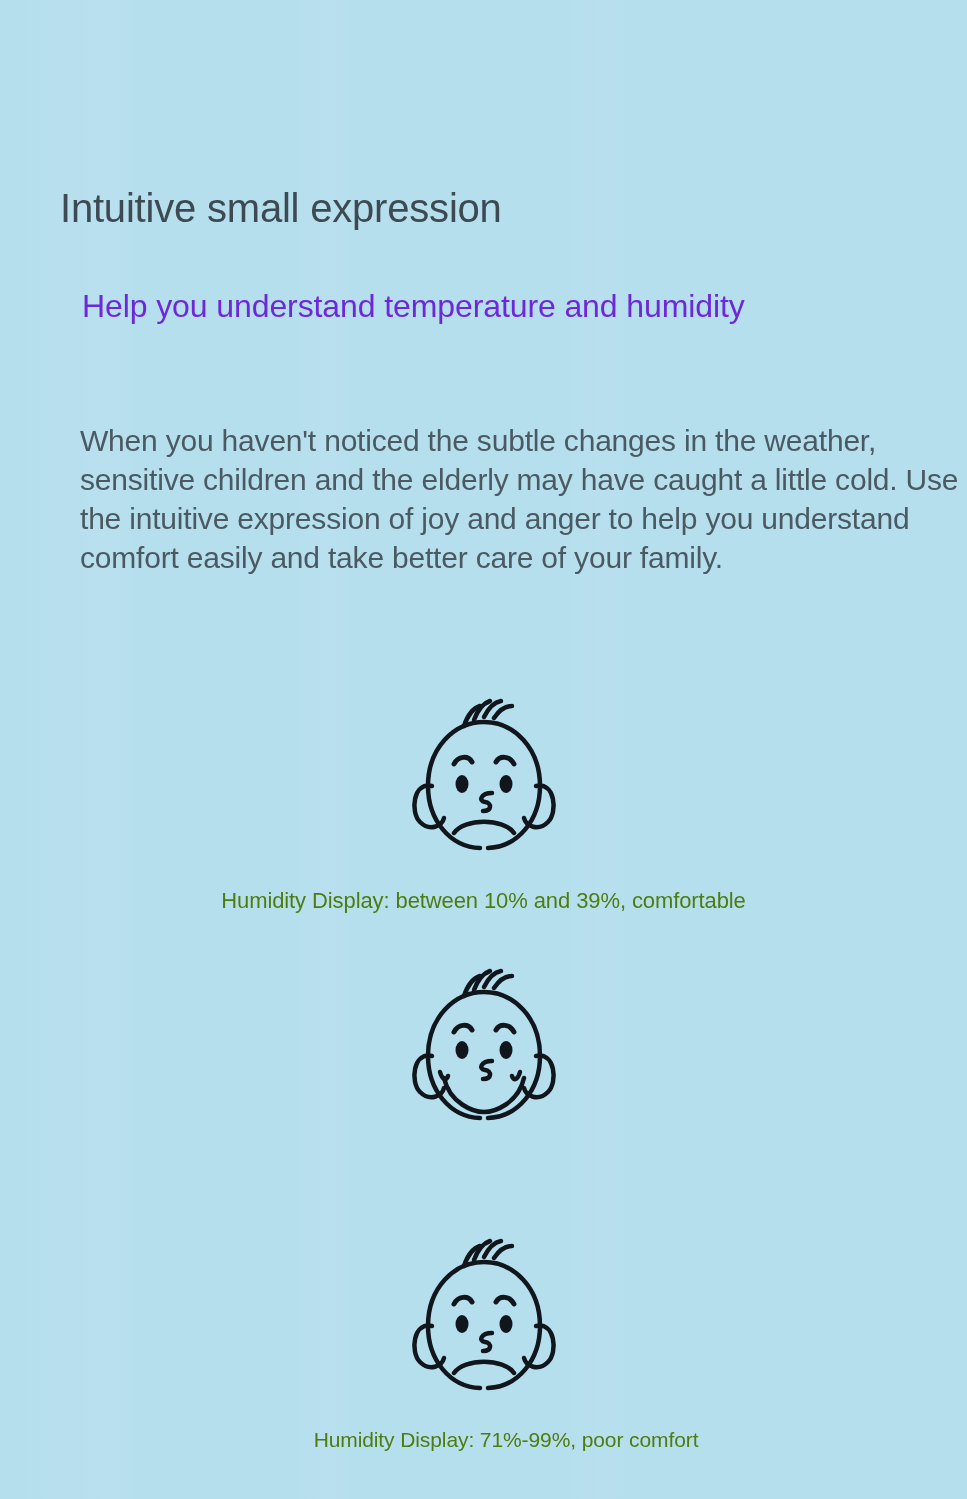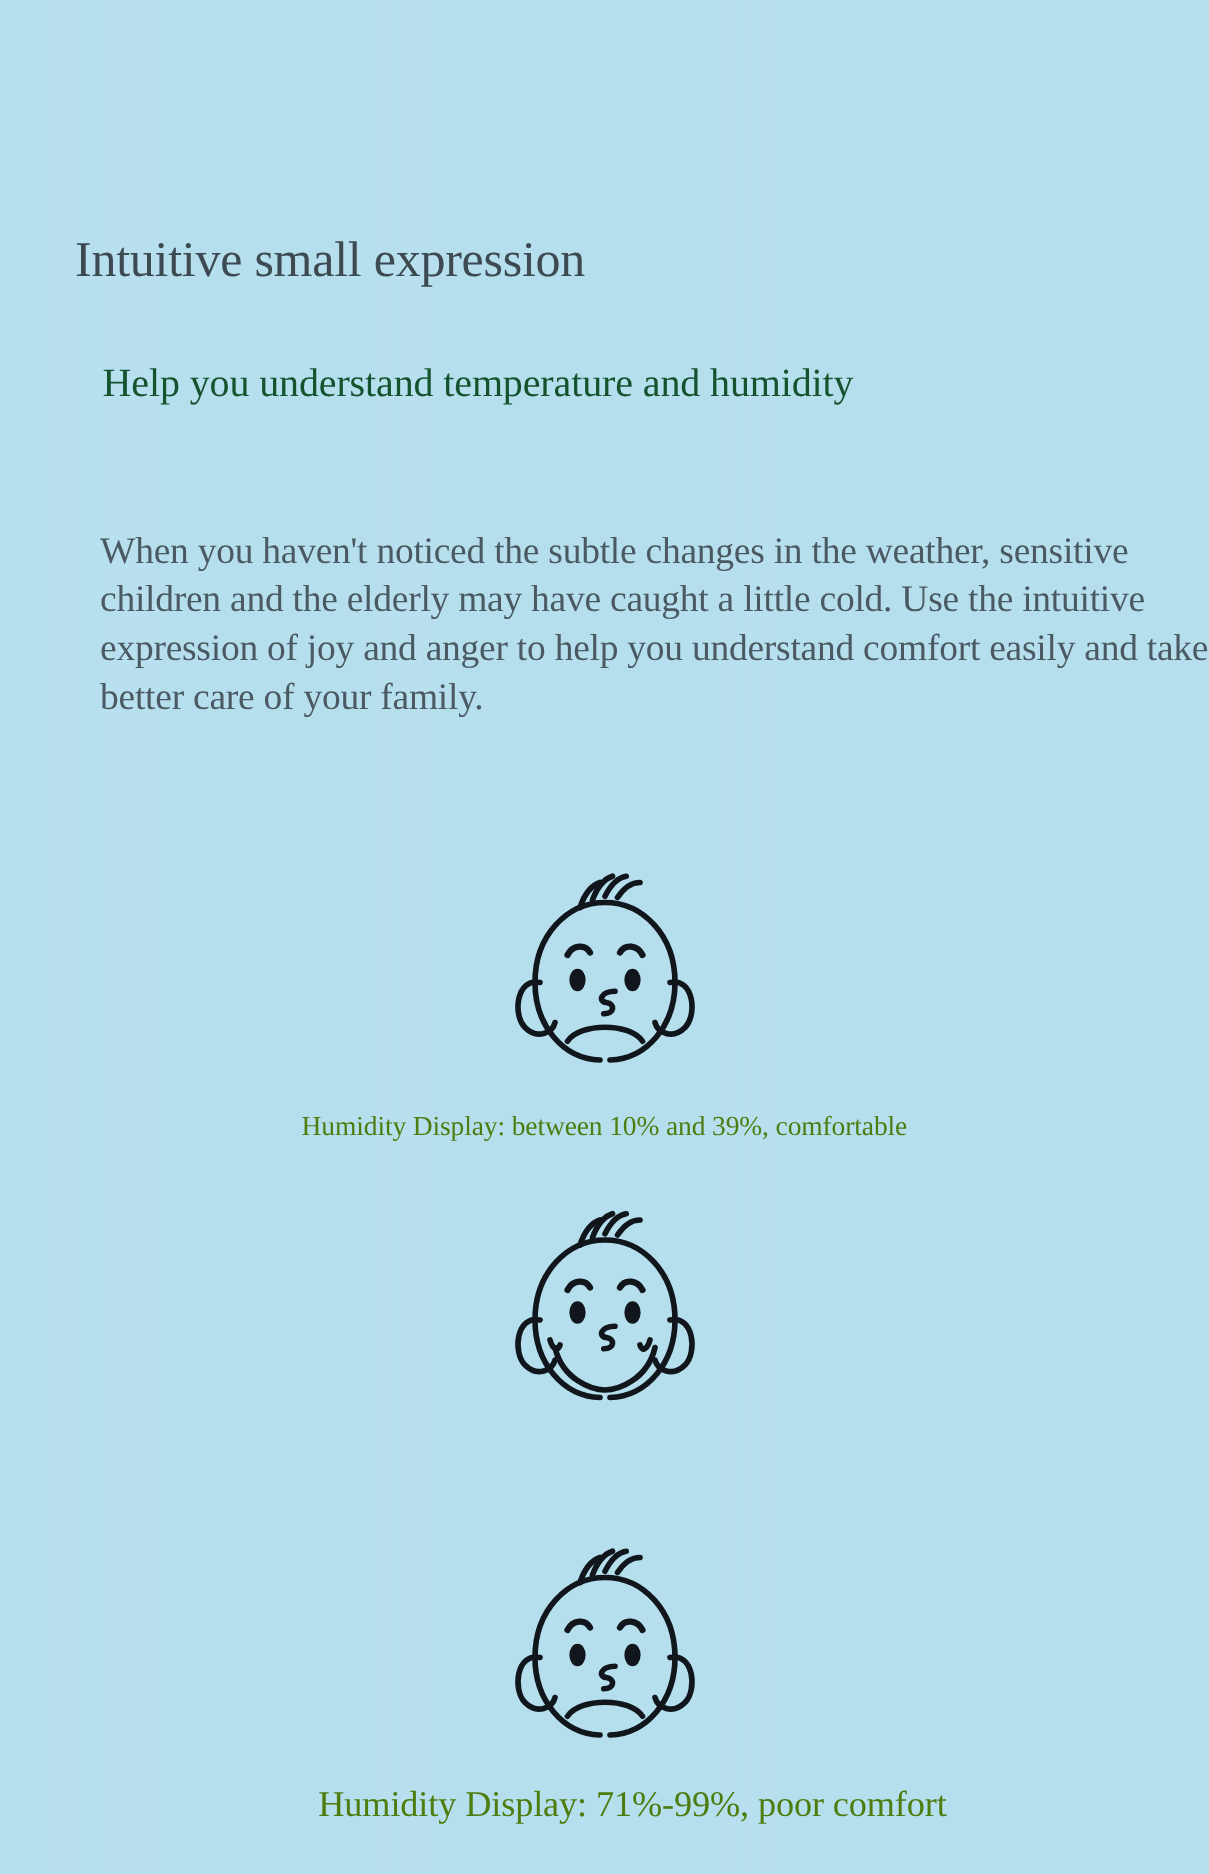--- a/index.html
+++ b/index.html
@@ -34,21 +34,20 @@
         rgba(255,255,255,0.04) 62%,
         rgba(255,255,255,0.00) 66%,
         rgba(255,255,255,0.00) 100%);
     opacity: 0.55;
   }
 
   .page {
     position: relative;
     width: 967px;
     height: 1499px;
-    font-family: Liberation Serif, serif;
   }
 
   
   .headline {
     position: absolute;
     left: 60px;
     top: 185px;
     font-size: 40px;
     line-height: 46px;
     font-weight: 400;
@@ -57,21 +56,21 @@
     white-space: nowrap;
   }
 
   .subheadline {
     position: absolute;
     left: 82px;
     top: 286px;
     font-size: 32px;
     line-height: 40px;
     font-weight: 400;
-    color: #14532d;
+    color: #6d28d9;
     letter-spacing: -0.1px;
     white-space: nowrap;
   }
 
   .bodytext {
     position: absolute;
     left: 80px;
     top: 421px;
     width: 890px;
     font-size: 30px;
@@ -105,21 +104,21 @@
   
   #face-block-1 { top: 692px; }
   #face-block-1 .caption { font-size: 22px; margin-top: 16px; }
 
   
   #face-block-2 { top: 962px; }
   #face-block-2 .caption { font-size: 22px; margin-top: 12px; }
 
   
   #face-block-3 { top: 1232px; }
-  #face-block-3 .caption { font-size: 29px; margin-top: 16px; padding-left: 45px; }
+  #face-block-3 .caption { font-size: 21px; margin-top: 16px; padding-left: 45px; }
 
   svg.baby-face { display: block; margin: 0 auto; }
 </style>
 </head>
 <body>
 
 <div class="page">
 
   <div class="bg-artifacts"></div>
 

